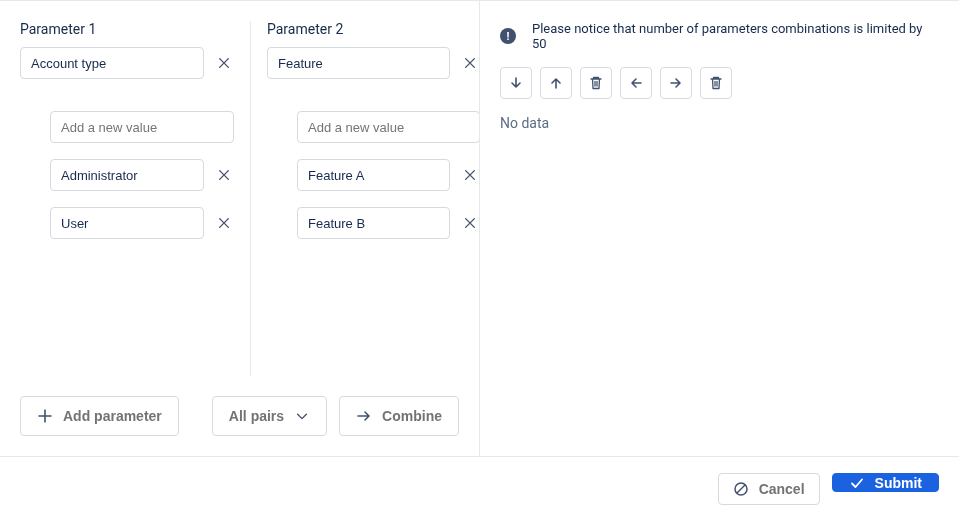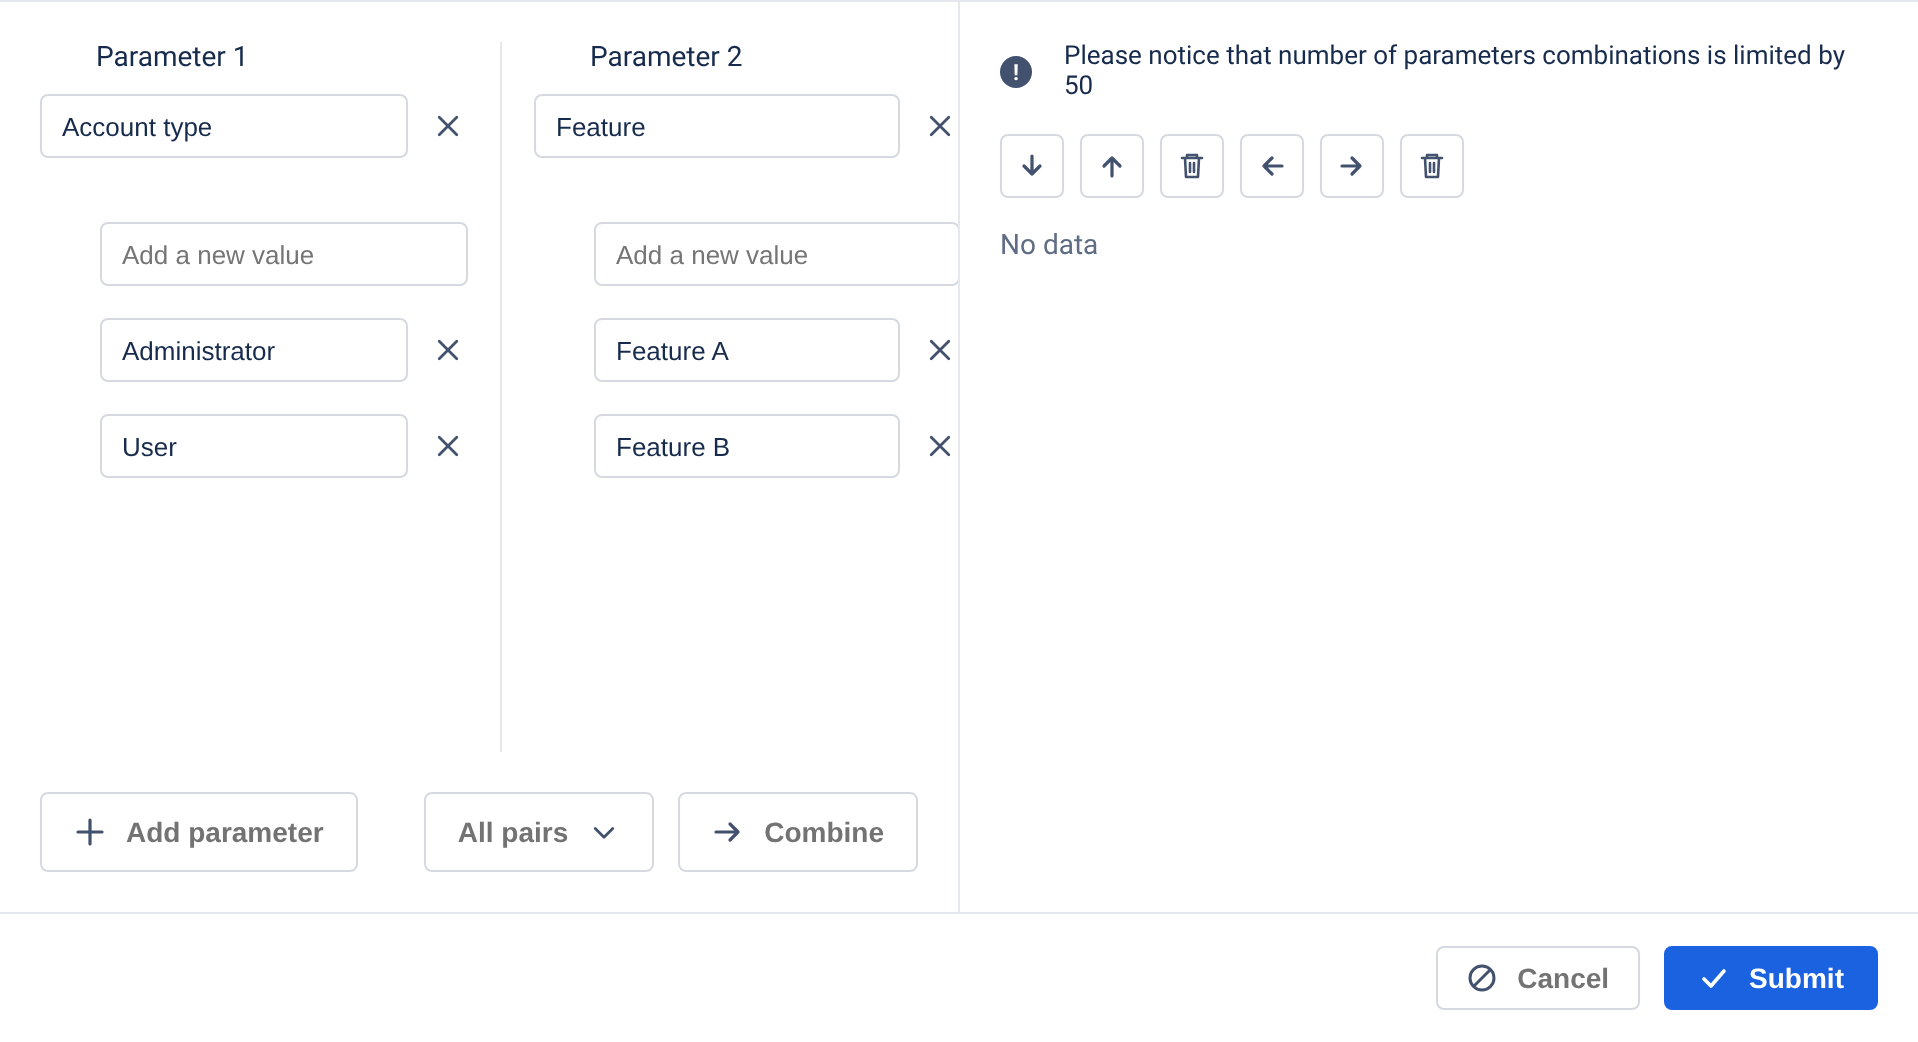--- a/index.html
+++ b/index.html
@@ -15,21 +15,21 @@
 
 .modal-body { flex: 1; display: flex; }
 
 .left-pane { width: 480px; display: flex; flex-direction: column; border-right: 1px solid #e5e8ec; }
 .params-wrap { flex: 1; display: flex; padding: 20px 0 0 20px; overflow: hidden; }
 
 .param-col { width: 230px; display: flex; flex-direction: column; }
 .param-col + .param-col { border-left: 1px solid #e5e8ec; padding-left: 16px; }
 .param-col:first-child { padding-right: 16px; }
 
-.param-label { font-size: 14px; font-weight: 400; color: #172b4d; margin-bottom: 10px; margin-left: 28px; }
+.param-label { font-size: 14px; font-weight: 400; color: #172b4d; margin-bottom: 10px; }
 
 .name-row { display: flex; align-items: center; gap: 10px; margin-bottom: 32px; }
 .name-input { flex: 1; height: 32px; border: 1px solid #d6dae0; border-radius: 4px; padding: 0 10px; font-size: 13px; color: #172b4d; min-width: 0; }
 .name-input::placeholder { color: #7a869a; }
 
 .icon-btn-plain { width: 20px; height: 20px; display: flex; align-items: center; justify-content: center; cursor: pointer; color: #42526e; flex-shrink: 0; }
 
 .values { padding-left: 30px; display: flex; flex-direction: column; gap: 16px; }
 .value-row { display: flex; align-items: center; gap: 10px; }
 .value-input { flex: 1; height: 32px; border: 1px solid #d6dae0; border-radius: 4px; padding: 0 10px; font-size: 13px; color: #172b4d; min-width: 0; }
@@ -44,21 +44,21 @@
 .notice-chip { width: 16px; height: 16px; border-radius: 50%; background: #42526e; color: #fff; display: flex; align-items: center; justify-content: center; font-size: 11px; font-weight: 700; flex-shrink: 0; }
 .notice-text { font-size: 13px; color: #172b4d; }
 
 .toolbar { display: flex; gap: 8px; }
 .tb-btn { width: 32px; height: 32px; border: 1px solid #d6dae0; border-radius: 4px; display: flex; align-items: center; justify-content: center; cursor: pointer; color: #42526e; background: #fff; }
 
 .nodata { font-size: 14px; color: #5e6c84; }
 
 .modal-footer { display: flex; justify-content: flex-end; gap: 12px; padding: 16px 20px 16px 20px; }
 .btn-secondary { height: 32px; padding: 0 14px; margin-left: 35px; }
-.btn-primary { height: 32px; padding: 0 16px; background: #1a62e0; border-color: #1a62e0; color: #fff; justify-content: center; }
+.btn-primary { height: 19px; padding: 0 16px; background: #1a62e0; border-color: #1a62e0; color: #fff; justify-content: center; }
 .btn-primary .btn-icon { color: #fff; }
 
 svg { display: block; }
 </style>
 </head>
 <body>
 
 <div class="modal">
 
 

